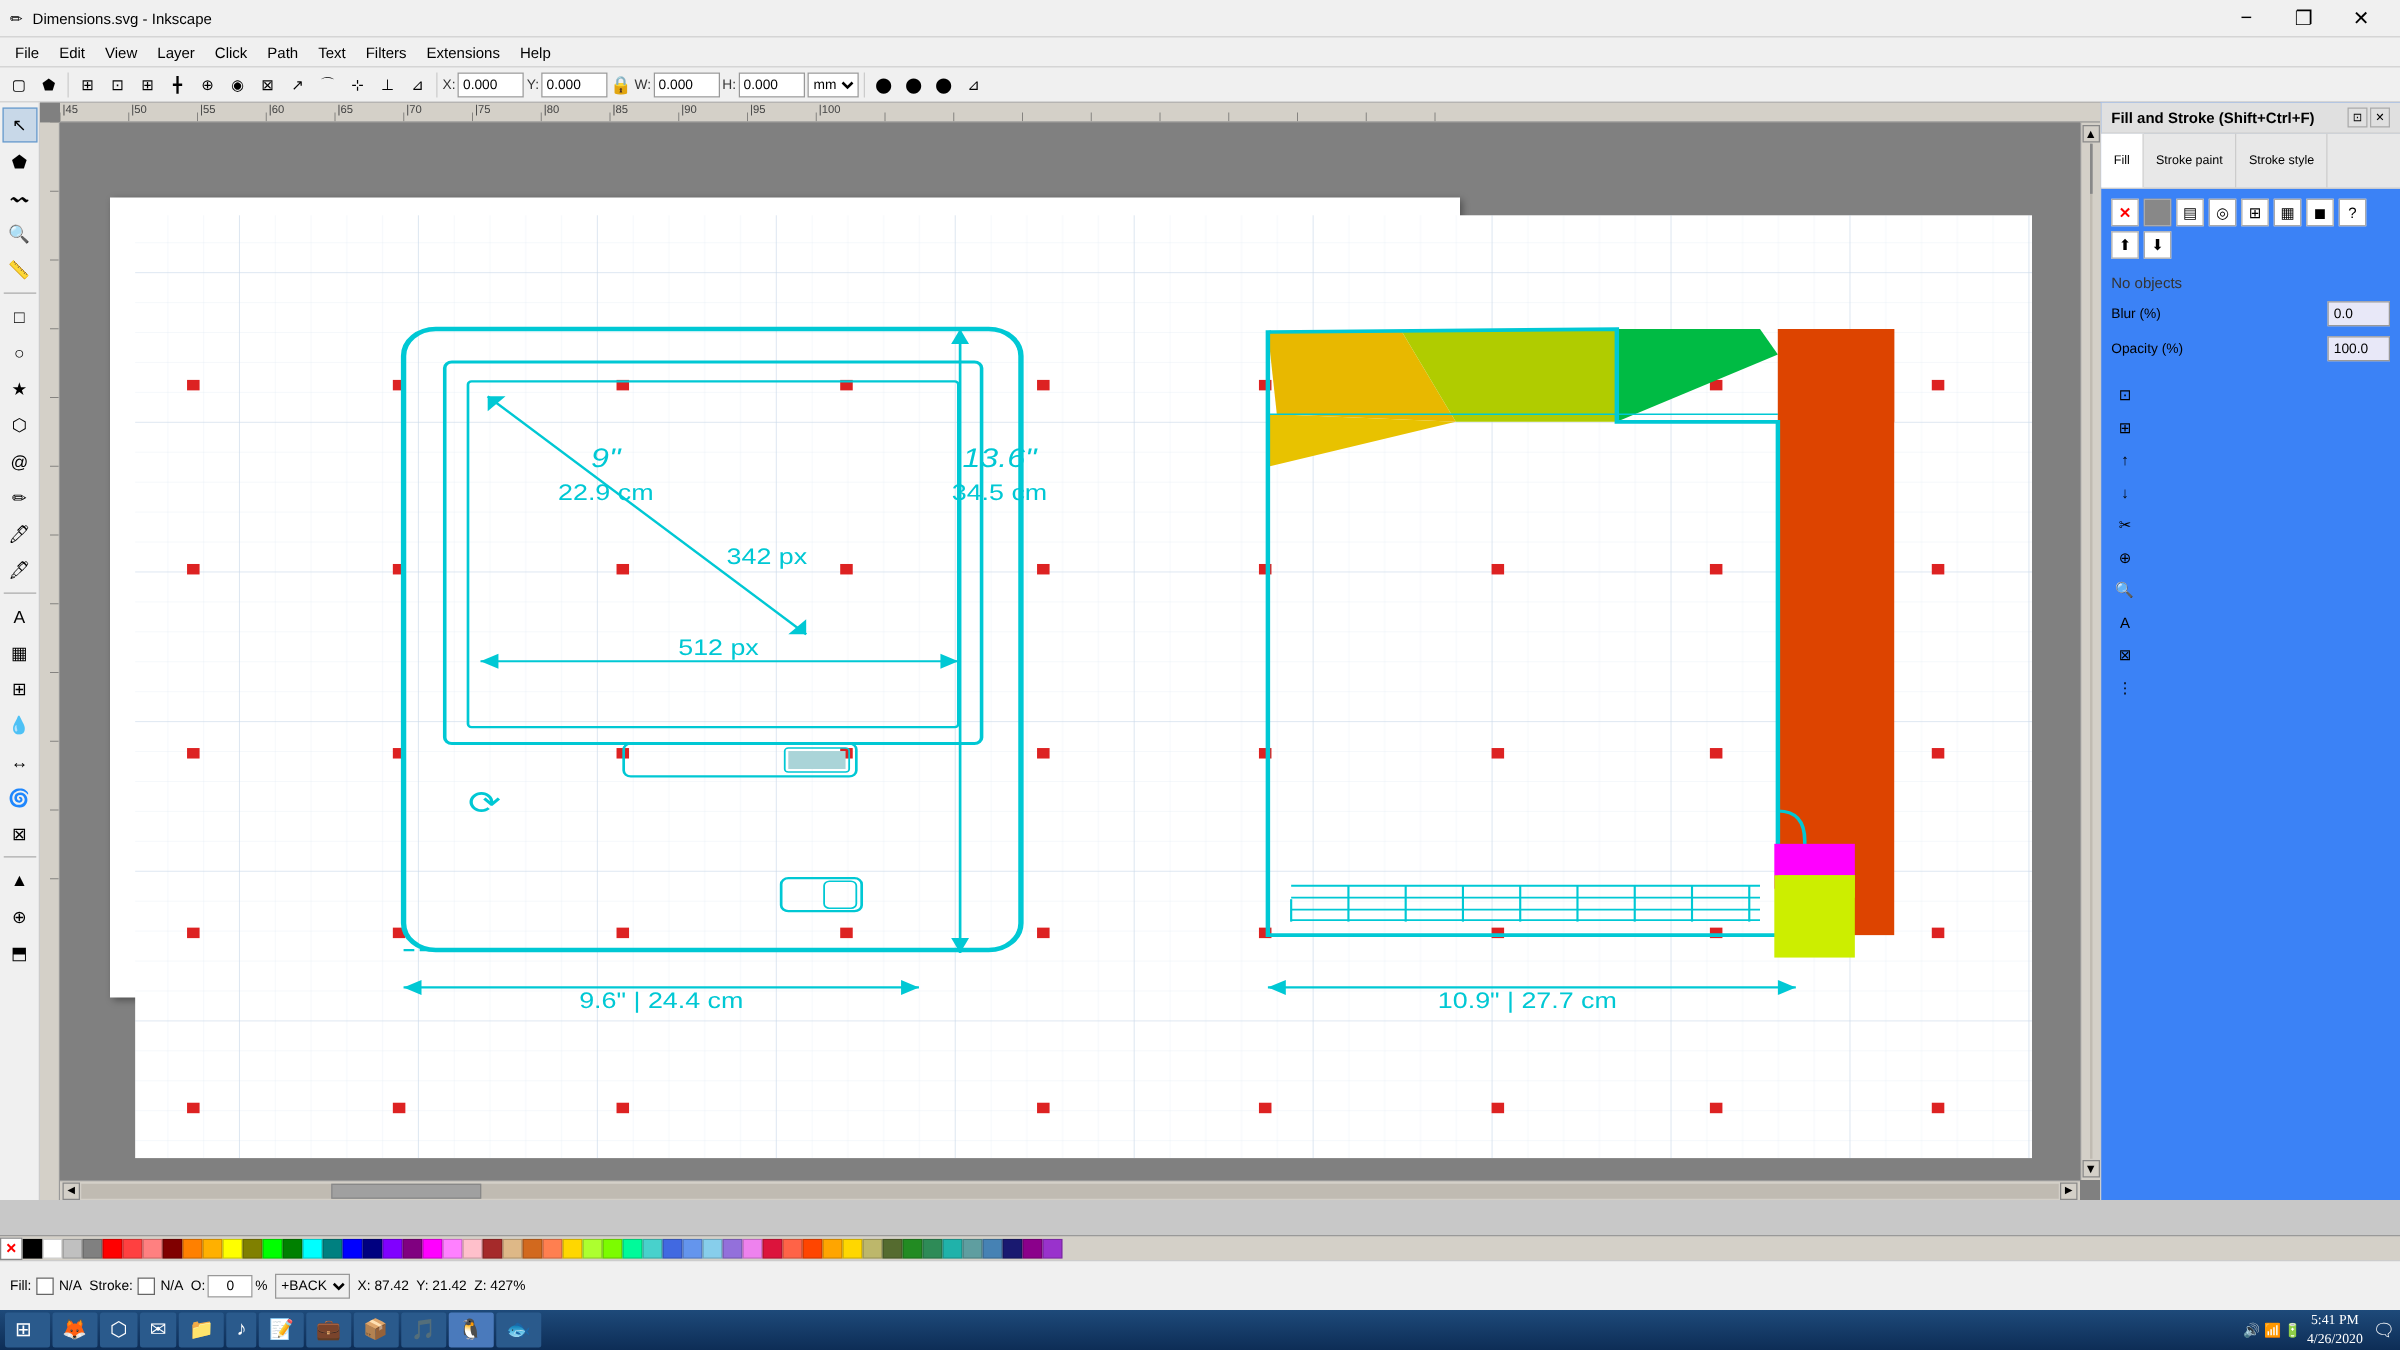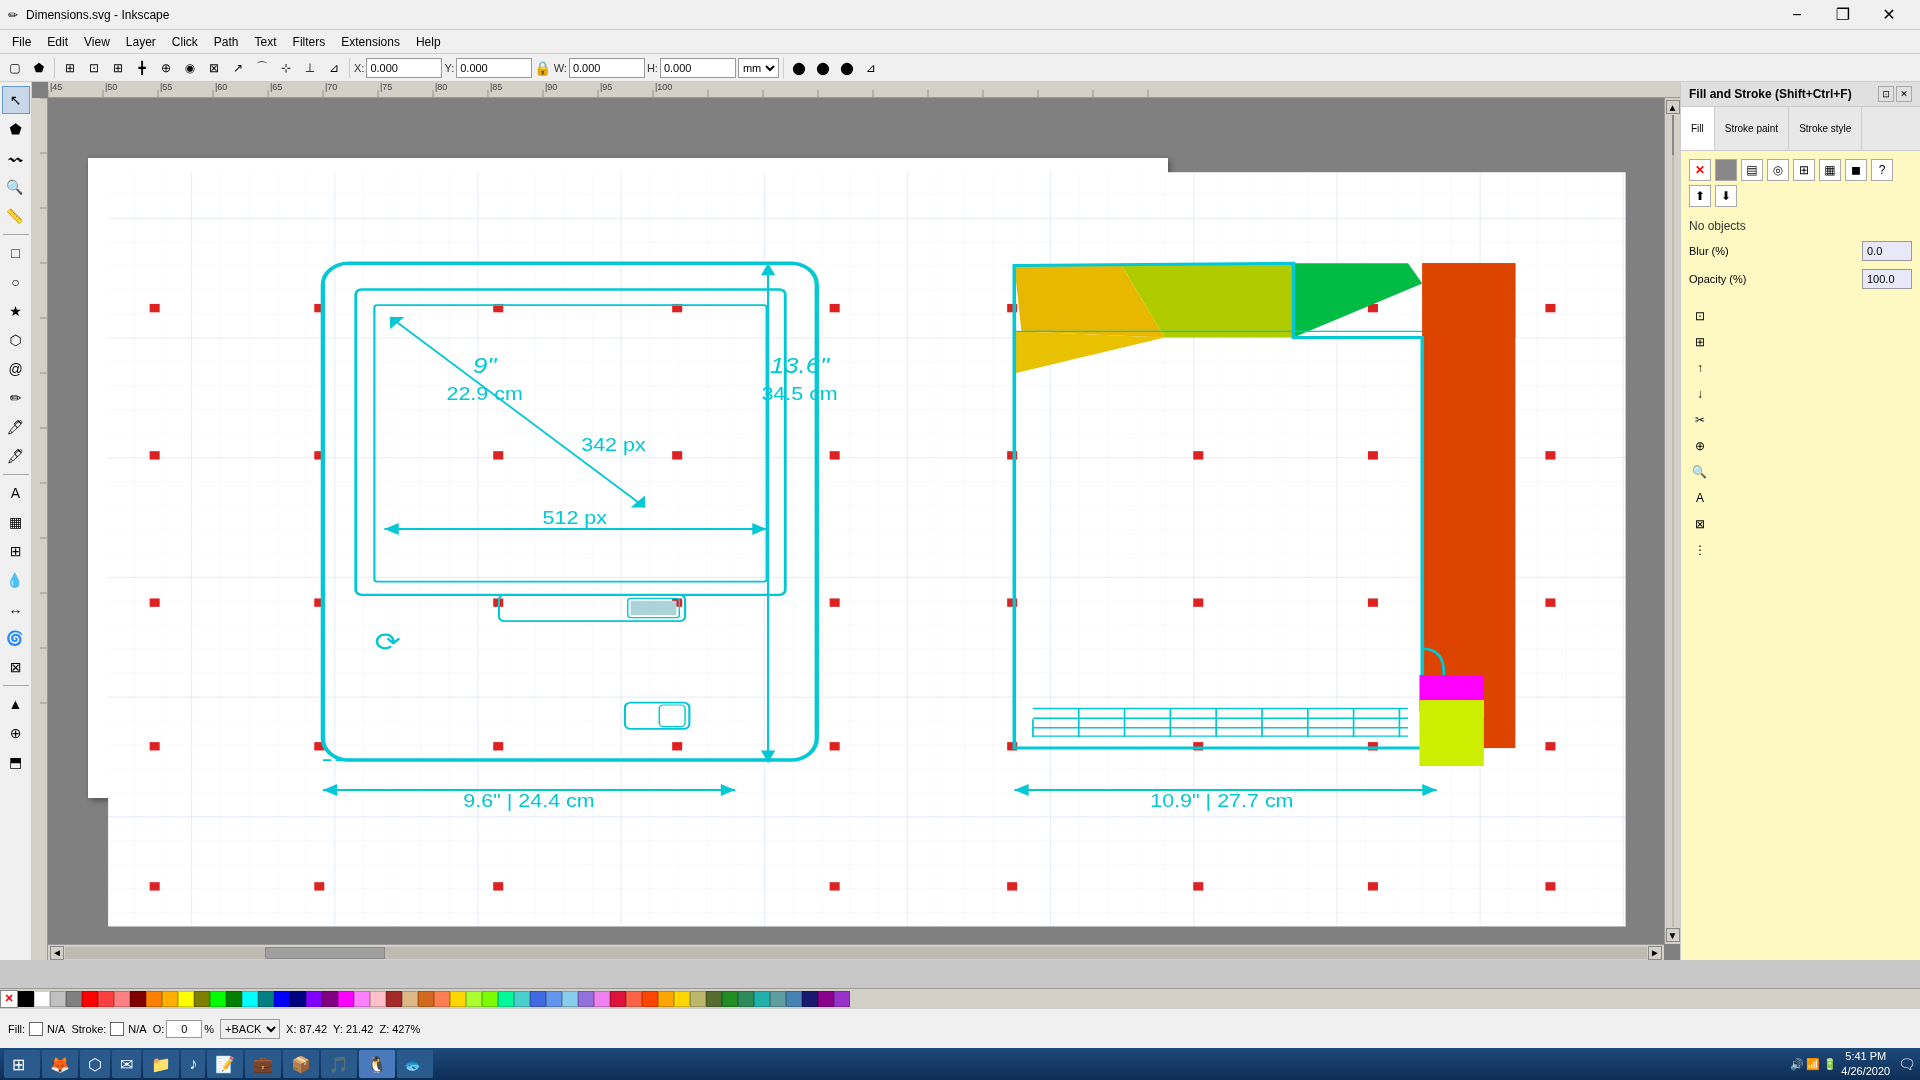--- a/index.html
+++ b/index.html
@@ -39,21 +39,21 @@
     }
     .tb-btn {
       width: 22px; height: 22px; border: 1px solid transparent;
       background: transparent; cursor: pointer; display: flex; align-items: center; justify-content: center;
       font-size: 12px;
     }
     .tb-sep { width: 1px; height: 20px; background: #ccc; margin: 0 2px; }
     .tb-input-group { display: flex; align-items: center; gap: 2px; font-size: 11px; }
     .tb-label { font-size: 11px; color: #333; }
     .tb-input {
-      width: 76px; height: 20px; border: 1px solid #999; padding: 0 3px;
+      width: 53px; height: 20px; border: 1px solid #999; padding: 0 3px;
       font-size: 11px; background: white;
     }
     .tb-select {
       height: 20px; border: 1px solid #999; font-size: 11px; background: white;
     }
     .lock-icon { font-size: 14px; color: #666; }
 
     
     #left-tools {
       width: 32px; background: #f0f0f0; border-right: 1px solid #ccc;
@@ -101,21 +101,21 @@
       display: flex; align-items: center; padding: 0 2px;
     }
     #vscrollbar {
       position: absolute; top: 16px; right: 0; width: 16px; bottom: 16px;
       background: #d4d0c8; border-left: 1px solid #999;
       display: flex; flex-direction: column; align-items: center; padding: 2px 0;
     }
 
     
     #right-panel {
-      width: 240px; background: #fef9c3; border-left: 1px solid #ccc;
+      width: 240px; background: #3b82f6; border-left: 1px solid #ccc;
       display: flex; flex-direction: column;
     }
     #fill-stroke-header {
       background: #e0e0e0; padding: 4px 8px;
       font-size: 12px; font-weight: bold;
       border-bottom: 1px solid #ccc;
       display: flex; justify-content: space-between; align-items: center;
     }
     #fill-stroke-tabs {
       display: flex; border-bottom: 1px solid #ccc;
@@ -162,21 +162,21 @@
       width: 100%; height: 32px; background: #1a3a5c;
       display: flex; align-items: center; padding: 0 4px; gap: 2px;
       position: absolute; bottom: 0; left: 0;
     }
     .taskbar-btn {
       height: 28px; padding: 0 8px; background: #2a5a8c; border: none;
       color: white; cursor: pointer; font-size: 11px; display: flex; align-items: center; gap: 4px;
       border-radius: 2px;
     }
     .taskbar-btn.active { background: #4a7abc; }
-    #clock { color: white; font-size: 12px; margin-left: auto; text-align: right; line-height: 1.3; padding-right: 4px; }
+    #clock { color: white; font-size: 12px; margin-left: auto; text-align: right; line-height: 1.3; padding-right: 4px; font-family: Liberation Serif, serif; }
     #systray { display: flex; align-items: center; gap: 4px; margin-left: auto; color: white; font-size: 11px; }
 
     
     .ruler-top-svg, .ruler-left-svg {
       position: absolute; top: 0; left: 0; width: 100%; height: 100%;
     }
 
     
     #color-palette {
       width: 100%; height: 20px; background: #d4d0c8;

